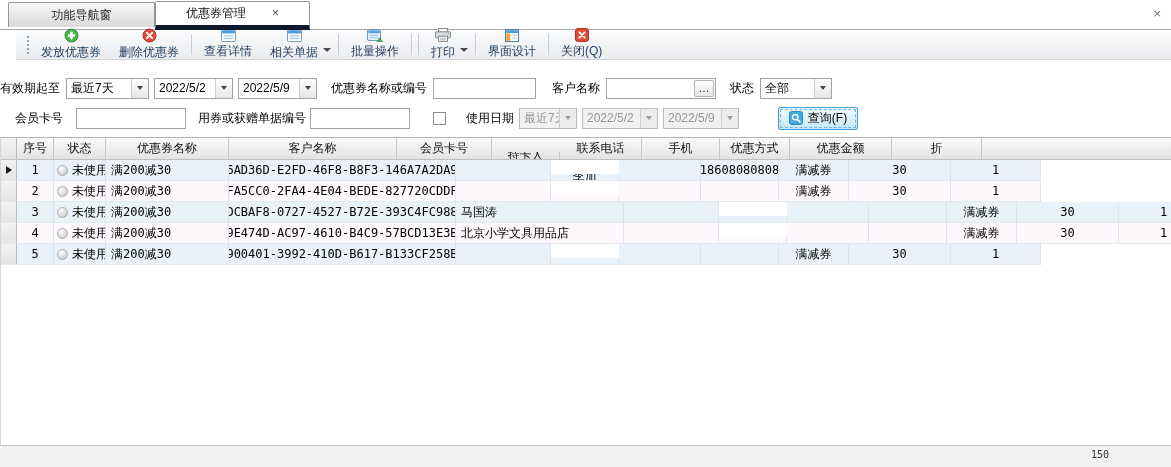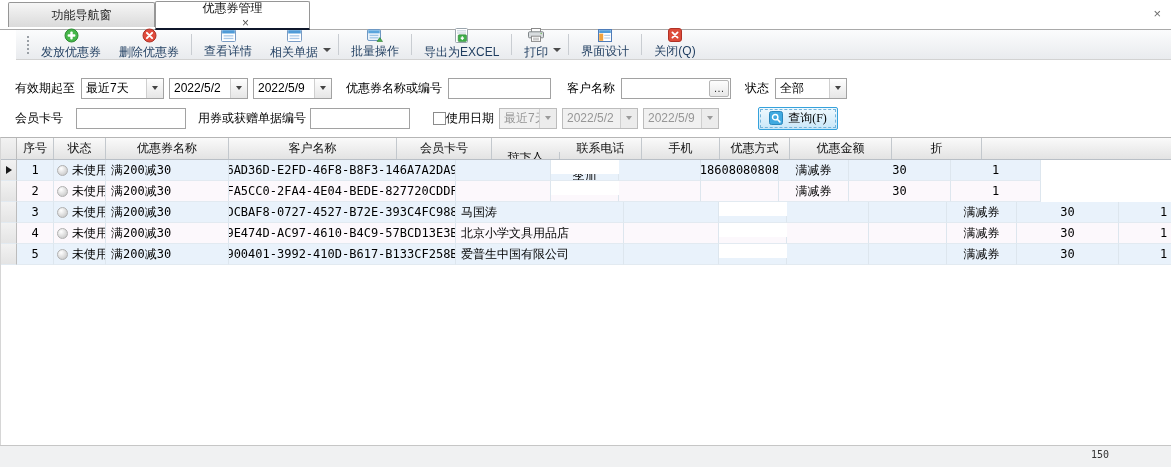--- a/index.html
+++ b/index.html
@@ -8,21 +8,21 @@
   .root { position:relative; width:1171px; height:467px; }
 
   
   .tabstrip { position:absolute; top:0; left:0; width:1171px; height:30px;
     background:#fff; border-bottom:1px solid #a9a9a9; display:flex; align-items:center; }
   .tab { height:25px; display:flex; align-items:center; justify-content:center;
     border:1px solid #969696; border-bottom:none; border-radius:2px 2px 0 0; cursor:default; }
   .tab-inactive { margin-left:8px; width:147px;
     background:linear-gradient(#f6f6f6,#dadada); color:#222; }
   .tab-active { width:155px; height:29px; background:#fff; color:#111;
-    margin-bottom:-1px; border-bottom:2px solid #0f172a; position:relative; z-index:2;flex-direction:column; }
+    margin-bottom:-1px; border-bottom:5px solid #0f172a; position:relative; z-index:2; }
   .tab-close { margin-left:26px; color:#555; font-size:12px; line-height:1; }
   .strip-close { position:absolute; right:10px; top:6px; color:#6b6b6b; font-size:13px; }
 
   
   .toolbar { position:absolute; top:30px; left:16px; width:1171px; height:30px;
     background:linear-gradient(#fbfcfd,#e9ebee); border-bottom:1px solid #d2d2d2;
     display:flex; align-items:stretch; padding-left:8px; }
   .grip { width:5px; margin:4px 2px 3px 1px;
     background-image:radial-gradient(circle, #9aa0a6 1px, transparent 1.2px);
     background-size:4px 4px; background-position:center; background-repeat:repeat-y; }
@@ -55,21 +55,21 @@
     font-family:"Liberation Sans",sans-serif; outline:none; }
   .input-wrap { display:inline-flex; align-items:center; height:21px; border:1px solid #a2a2a2; background:#fff; }
   .input-wrap input { border:none; height:19px; flex:1; padding:0 3px; outline:none; min-width:0; }
   .ellipsis-btn { width:20px; height:17px; margin-right:1px; border:1px solid #b5b5b5; border-radius:2px;
     background:linear-gradient(#fdfdfd,#e8e8e8); display:flex; align-items:center; justify-content:center;
     font-size:11px; line-height:6px; color:#333; cursor:pointer; }
   .checkbox { width:13px; height:13px; border:1px solid #8b8b8b; background:#fff; display:inline-block; }
   .query-btn { display:inline-flex; align-items:center; justify-content:center; gap:5px;
     width:80px; height:23px; border:1px solid #35a2dc; border-radius:2px;
     background:linear-gradient(#f0f9fe,#c9e7f8); outline:1px dashed #74b4da; outline-offset:-3px;
-    cursor:pointer;font-family:Liberation Serif, serif; }
+    cursor:pointer; }
 
   
   .grid { position:absolute; top:137px; left:0; width:1171px; height:308px;
     border-top:1px solid #b5b5b5; border-left:1px solid #d6d6d6; overflow:hidden; background:#fff; }
   .grow { display:flex; width:1260px; }
   .gh { height:22px; background:linear-gradient(#fafafa,#e3e3e3); border-bottom:1px solid #b9bfc6; }
   .gh .cell { display:flex; align-items:center; justify-content:center;
     border-right:1px solid #c3c8cd; color:#111; white-space:nowrap; overflow:hidden; }
   .gr { height:21px; }
   .gr .cell { display:flex; align-items:center; border-right:1px solid #dde6ee;
@@ -180,32 +180,20 @@
             <rect x="2.6" y="5.8" width="8.8" height="1.2" fill="#9fc5e6"></rect>
             <rect x="2.6" y="8.2" width="8.8" height="1.2" fill="#9fc5e6"></rect>
             <path d="M10 12.5 L15.5 12.5 L12.8 8.6 Z" fill="#4caf50" stroke="#2e7d32" stroke-width="0.6"></path>
           </svg>
       </span>
       <span class="tlabel">批量操作</span>
     </div>
 
     <div class="tsep"></div>
 
-    <div class="tbtn">
-      <span class="ticon">
-        <svg width="13" height="15" viewBox="0 0 13 15">
-            <rect x="0.5" y="0.5" width="12" height="14" rx="1" fill="#fff" stroke="#9aa5ad"></rect>
-            <rect x="2" y="2.2" width="9" height="1.2" fill="#c8d4dc"></rect>
-            <rect x="2" y="4.4" width="9" height="1.2" fill="#c8d4dc"></rect>
-            <rect x="3.2" y="6.8" width="8.3" height="6.8" rx="1" fill="#3fae49" stroke="#2c8336" stroke-width="0.6"></rect>
-            <path d="M7.3 8.2 v2.6 M5.8 9.6 l1.5 1.8 1.5-1.8" stroke="#fff" stroke-width="1.2" fill="none"></path>
-          </svg>
-      </span>
-      <span class="tlabel">导出为EXCEL</span>
-    </div>
 
     <div class="tsep"></div>
 
     <div class="tbtn-wrap">
       <div class="tbtn">
         <span class="ticon">
           <svg width="16" height="14" viewBox="0 0 16 14">
               <rect x="3.5" y="0.5" width="9" height="4" fill="#fdfdfd" stroke="#8a8a8a"></rect>
               <rect x="0.5" y="3.8" width="15" height="6" rx="1" fill="#d9dde0" stroke="#7f8588"></rect>
               <rect x="3.5" y="8.2" width="9" height="5.2" fill="#fff" stroke="#8a8a8a"></rect>
@@ -243,21 +231,21 @@
             <path d="M4.4 4.4 l5.2 5.2 M9.6 4.4 l-5.2 5.2" stroke="#fff" stroke-width="1.8" stroke-linecap="round"></path>
           </svg>
       </span>
       <span class="tlabel">关闭(Q)</span>
     </div>
   </div>
 
   <div class="filters">
 
     <div class="frow frow1">
-      <span class="flabel" style="margin-left:15px">有效期起至</span>
+      <span class="flabel" style="">有效期起至</span>
       <span class="combo" style="width:83px; margin-left:6px">
         <span class="cval">最近7天</span>
         <span class="cbtn">
             <i></i>
           </span>
       </span>
       <span class="combo" style="width:79px; margin-left:5px">
         <span class="cval">2022/5/2</span>
         <span class="cbtn">
             <i></i>
@@ -284,21 +272,21 @@
           </span>
       </span>
     </div>
 
     <div class="frow frow2">
       <span class="flabel" style="margin-left:15px">会员卡号</span>
       <input class="tinput" style="width: 110px; margin-left: 13px;" value="">
       <span class="flabel" style="margin-left:12px">用券或获赠单据编号</span>
       <input class="tinput" style="width: 100px; margin-left: 4px;" value="">
       <span class="checkbox" style="margin-left:23px"></span>
-      <span class="flabel" style="margin-left:0">使用日期</span>
+      <span class="flabel" style="margin-left:20px">使用日期</span>
       <span class="combo disabled" style="width:58px; margin-left:5px">
         <span class="cval">最近7天</span>
         <span class="cbtn">
             <i></i>
           </span>
       </span>
       <span class="combo disabled" style="width:76px; margin-left:5px">
         <span class="cval">2022/5/2</span>
         <span class="cbtn">
             <i></i>
@@ -418,21 +406,20 @@
 
     <div class="grow gr odd">
       <div class="cell c-sel sel"></div>
       <div class="cell c-num ctr mono">5</div>
       <div class="cell c-status">
           <span class="status-ball"></span>
           <span>未使用</span>
         </div>
       <div class="cell c-name lft mono">满200减30</div>
       <div class="cell c-code ctr mono">40900401-3992-410D-B617-B133CF258BD4</div>
-      <div class="cell c-cust lft">爱普生中国有限公司</div>
       <div class="cell c-card lft"></div>
       <div class="cell c-holder ctr"></div>
       <div class="cell c-tel lft"></div>
       <div class="cell c-mobile ctr mono"></div>
       <div class="cell c-method ctr">满减券</div>
       <div class="cell c-amount ctr mono">30</div>
       <div class="cell c-disc ctr mono">1</div>
     </div>
 
   </div>

